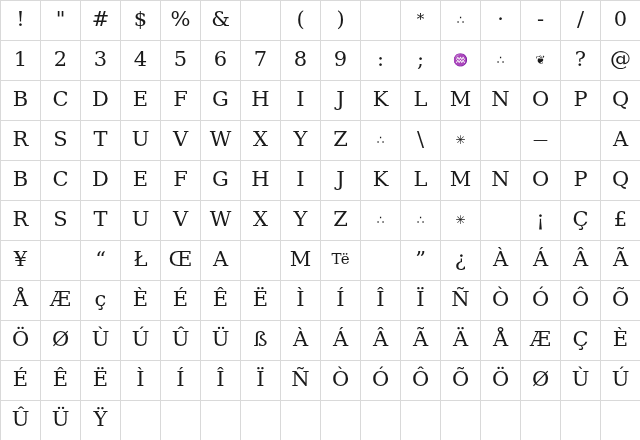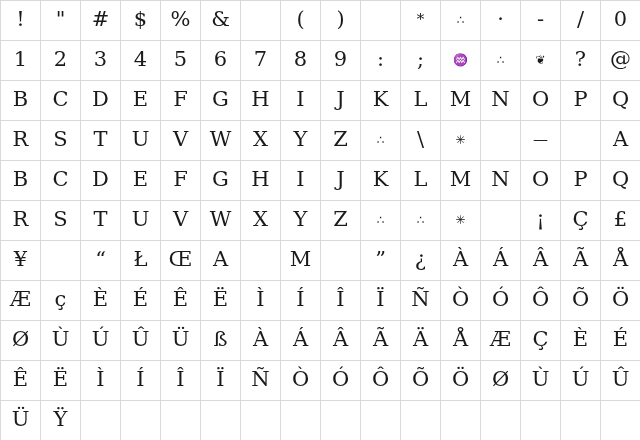--- a/index.html
+++ b/index.html
@@ -152,20 +152,21 @@
     <div class="glyph-cell">Ç</div>
     <div class="glyph-cell">£</div>
     <div class="glyph-cell">¥</div>
     <div class="glyph-cell empty"></div>
     <div class="glyph-cell">“</div>
     <div class="glyph-cell">Ł</div>
     <div class="glyph-cell">Œ</div>
     <div class="glyph-cell">A</div>
     <div class="glyph-cell empty"></div>
     <div class="glyph-cell">M</div>
+    <div class="glyph-cell small">Të</div>
     <div class="glyph-cell empty"></div>
     <div class="glyph-cell">”</div>
     <div class="glyph-cell">¿</div>
     <div class="glyph-cell">À</div>
     <div class="glyph-cell">Á</div>
     <div class="glyph-cell">Â</div>
     <div class="glyph-cell">Ã</div>
     <div class="glyph-cell">Å</div>
     <div class="glyph-cell">Æ</div>
     <div class="glyph-cell">ç</div>

